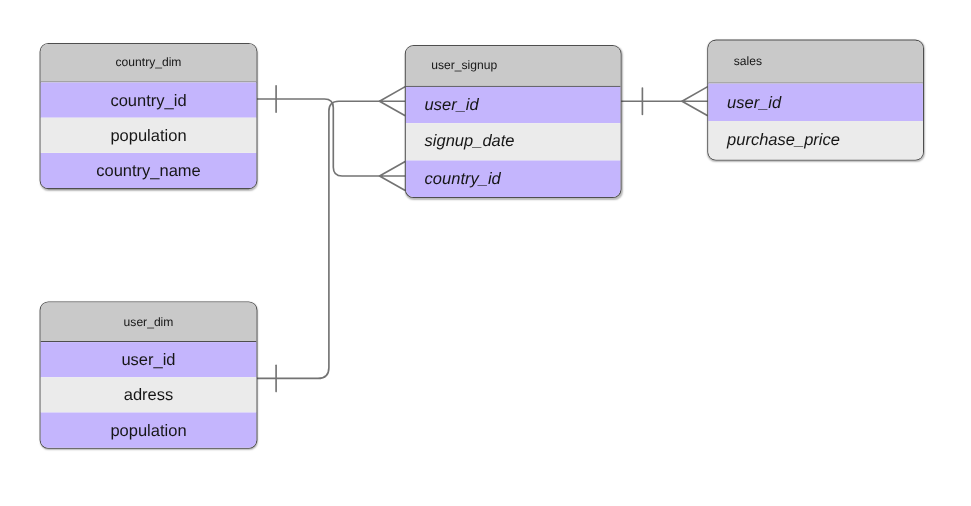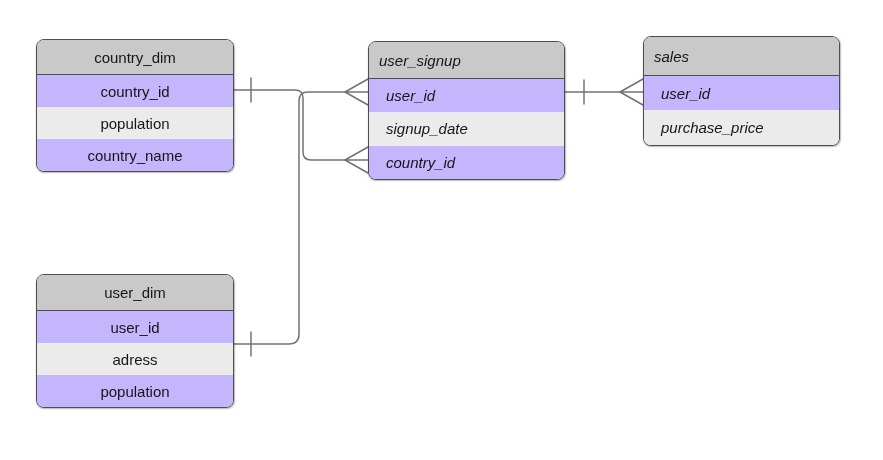--- a/index.html
+++ b/index.html
@@ -13,31 +13,31 @@
 
   .table{
     position:absolute;z-index:1;background:#ffffff;
     border:1.5px solid #4e4e4e;border-radius:8px;
     box-shadow:0.5px 1px 1.5px rgba(0,0,0,.28);
   }
   .hdr{
     background:#c9c9c9;border-bottom:1.5px solid #4e4e4e;
     border-radius:6.5px 6.5px 0 0;
     display:flex;align-items:center;
-    font-size:15px;color:#161616;
+    font-size:11px;color:#161616;
   }
   .row{
     display:flex;align-items:center;
     font-size:15px;color:#161616;background:#c4b5fd;
   }
   .rows .row:nth-child(even){background:#ebebeb}
   .rows .row:last-child{border-radius:0 0 6.5px 6.5px}
 
   .centered .hdr,.centered .row{justify-content:center}
-  .attr-left .hdr{padding-left:10px;font-style:italic}
+  .attr-left .hdr{padding-left:23px;}
   .attr-left .row{padding-left:17px;font-style:italic}
 
   .t-country{left:36px;top:39px;width:196px}
   .t-country .hdr{height:34px}
   .t-country .row{height:32px}
 
   .t-userdim{left:36px;top:274px;width:196px}
   .t-userdim .hdr{height:35px}
   .t-userdim .row{height:32px}
 

